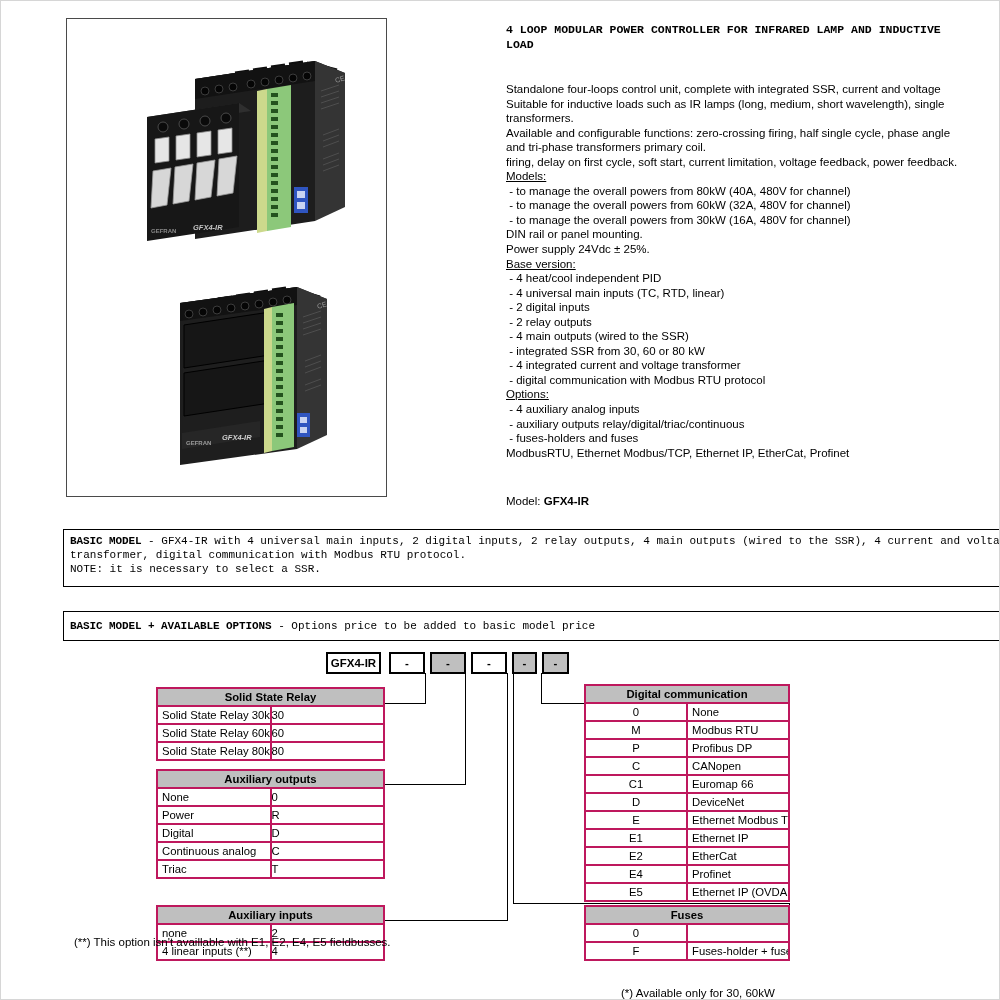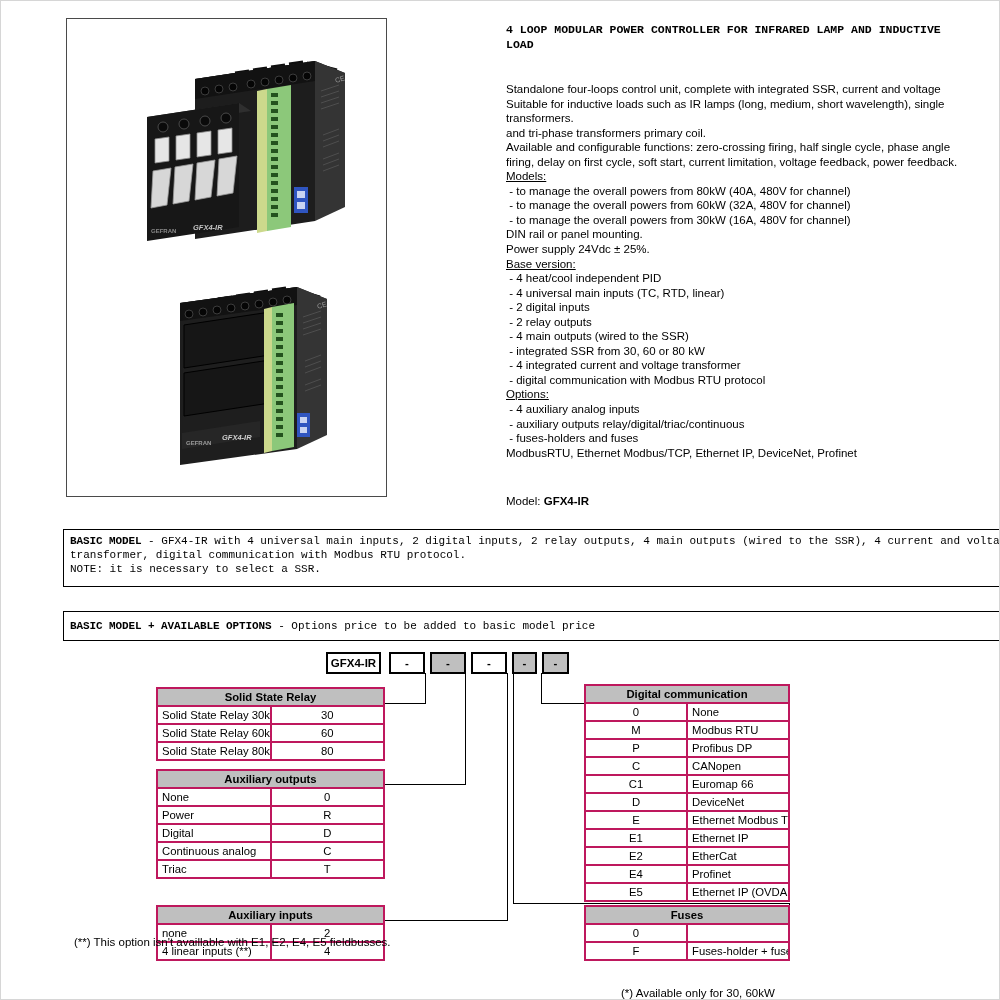--- a/index.html
+++ b/index.html
@@ -28,21 +28,21 @@
   .code-row > div{width:36px;}
   .code-row > div:nth-of-type(4){width:25px;}
   .code-row > div:nth-of-type(5){width:27px;}
   .conn{position:absolute;background:#000;}
   
   .otable{position:absolute;border-collapse:collapse;table-layout:fixed;}
   .otable td{border:2px solid #be185d;font-size:11.3px;height:16px;padding:0;background:#fff;overflow:hidden;white-space:nowrap;}
   .otable .hdr td{background:#bfbfbf;font-weight:bold;text-align:center;}
   .tleft{width:229px;}
   .tleft td.c0{width:172px;padding-left:4px;}
-  .tleft td.c1{width:53px;text-align:center;}
+  .tleft td.c1{width:53px;text-align:left;}
   .tright{width:206px;}
   .tright td.c0{width:34px;text-align:center;}
   .tright td.c1{width:168px;padding-left:4px;}
   .footnote{position:absolute;font-size:11.5px;line-height:14px;white-space:pre;}
 </style>
 </head>
 <body>
 
 <div class="page">
 
@@ -204,43 +204,43 @@
   <div class="doc-title">
     <div>4 LOOP MODULAR POWER CONTROLLER FOR INFRARED LAMP AND INDUCTIVE</div>
     <div>LOAD</div>
   </div>
 
   <div class="desc-lines">
 
   <div class="line">Standalone four-loops control unit, complete with integrated SSR, current and voltage</div>
       <div class="line">Suitable for inductive loads such as IR lamps (long, medium, short wavelength), single</div>
       <div class="line">transformers.</div>
+      <div class="line">Available and configurable functions: zero-crossing firing, half single cycle, phase angle</div>
       <div class="line">and tri-phase transformers primary coil.</div>
-      <div class="line">Available and configurable functions: zero-crossing firing, half single cycle, phase angle</div>
       <div class="line">firing, delay on first cycle, soft start, current limitation, voltage feedback, power feedback.</div>
       <div class="line u">Models:</div>
       <div class="line"> - to manage the overall powers from 80kW (40A, 480V for channel)</div>
       <div class="line"> - to manage the overall powers from 60kW (32A, 480V for channel)</div>
       <div class="line"> - to manage the overall powers from 30kW (16A, 480V for channel)</div>
       <div class="line">DIN rail or panel mounting.</div>
       <div class="line">Power supply 24Vdc ± 25%.</div>
       <div class="line u">Base version:</div>
       <div class="line"> - 4 heat/cool independent PID</div>
       <div class="line"> - 4 universal main inputs (TC, RTD, linear)</div>
       <div class="line"> - 2 digital inputs</div>
       <div class="line"> - 2 relay outputs</div>
       <div class="line"> - 4 main outputs (wired to the SSR)</div>
       <div class="line"> - integrated SSR from 30, 60 or 80 kW</div>
       <div class="line"> - 4 integrated current and voltage transformer</div>
       <div class="line"> - digital communication with Modbus RTU protocol</div>
       <div class="line u">Options:</div>
       <div class="line"> - 4 auxiliary analog inputs</div>
       <div class="line"> - auxiliary outputs relay/digital/triac/continuous</div>
       <div class="line"> - fuses-holders and fuses</div>
-      <div class="line">ModbusRTU, Ethernet Modbus/TCP, Ethernet IP, DeviceNet, Profinet</div>
+      <div class="line">ModbusRTU, Ethernet Modbus/TCP, Ethernet IP, EtherCat, Profinet</div>
     </div>
 
   <div class="model-line"><span>Model: </span><b>GFX4-IR</b></div>
 
   <div class="bigbox" style="top:528px;height:58px;">
     <div><b>BASIC MODEL</b><span> - GFX4-IR with 4 universal main inputs, 2 digital inputs, 2 relay outputs, 4 main outputs (wired to the SSR), 4 current and voltage transformer, digital communication with Modbus RTU protocol.</span></div>
     <div>NOTE: it is necessary to select a SSR.</div>
   </div>
 
   <div class="bigbox" style="top:610px;height:30px;padding-top:8px;">

